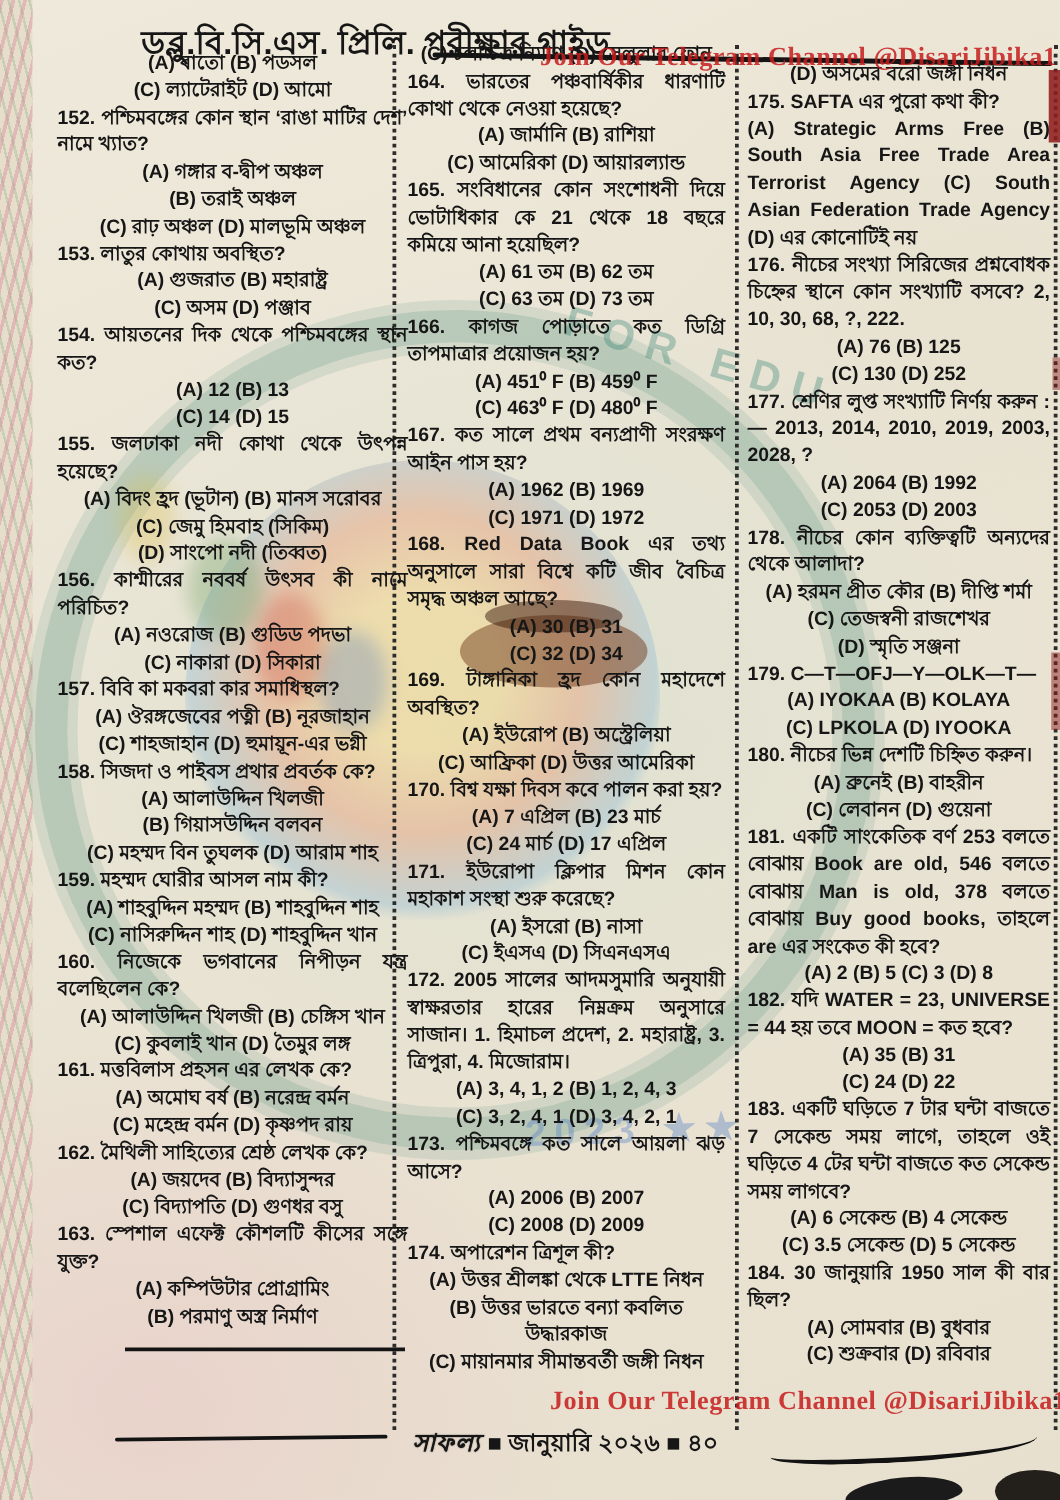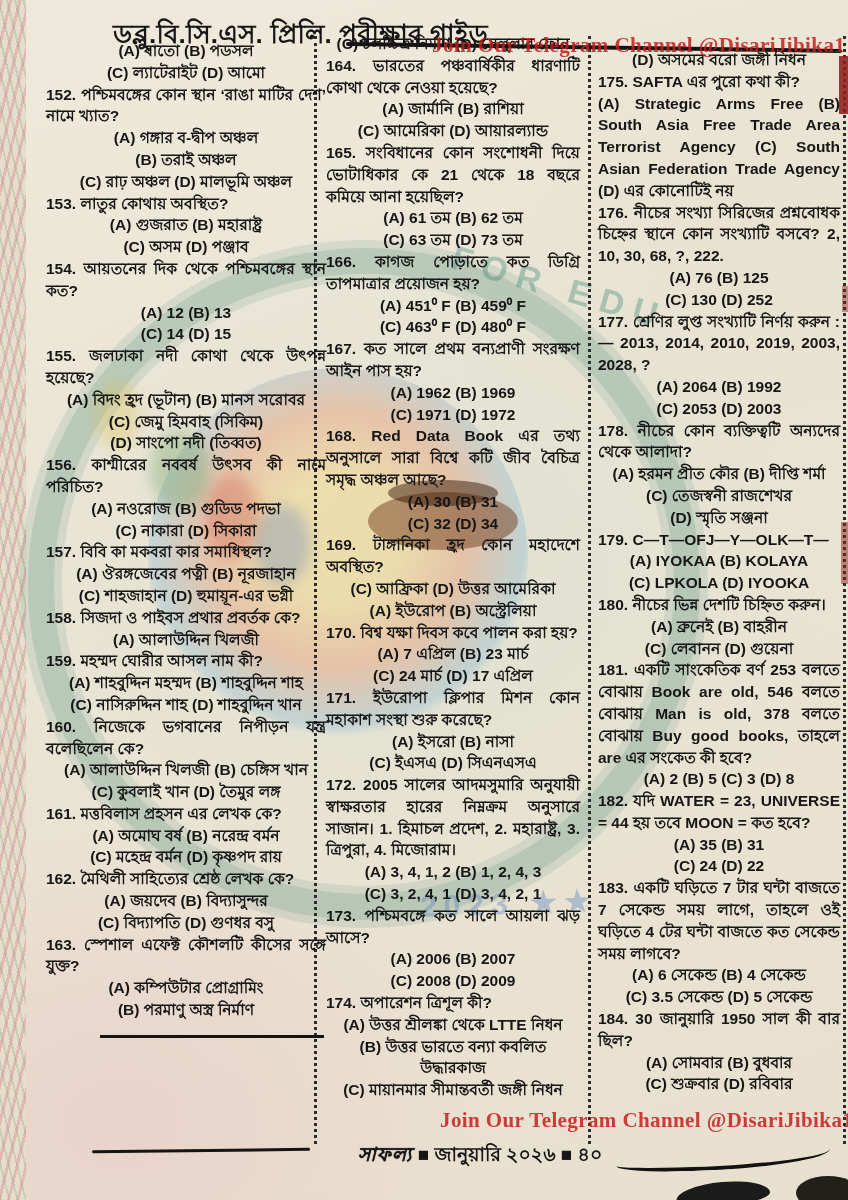--- a/index.html
+++ b/index.html
@@ -48,21 +48,21 @@
   .vsep{position:absolute;top:36px;height:1108px;border-left:3px dotted #2c2c2c;z-index:4;}
   .vsep.s1{left:314px;}
   .vsep.s2{left:588px;}
   .vsep.s3{left:843px;}
   
   .tg{position:absolute;z-index:7;font-family:"Liberation Serif",serif;font-weight:700;
       color:rgba(198,28,28,.85);font-size:21px;white-space:nowrap;letter-spacing:.4px;margin-left:12px;}
   .tg.top{left:420px;top:33px;}
   .tg.bottom{left:428px;top:1108px;}
   
-  .foot{position:absolute;left:330px;top:1140px;width:300px;z-index:6;text-align:center;
+  .foot{position:absolute;left:330px;top:1140px;width:300px;z-index:6;text-align:left;
         font-size:19px;font-weight:800;white-space:nowrap;}
   .foot .mag{font-weight:800;font-style:italic;letter-spacing:1px;text-shadow:0 0 1px #111;}
   .f-rule-l{position:absolute;left:92px;top:1149px;width:218px;height:3px;background:#141414;z-index:6;
         transform:rotate(-.6deg);border-radius:2px;}
   .swoosh{position:absolute;left:616px;top:1140px;width:214px;height:26px;z-index:6;
         border-bottom:4.5px solid #121212;border-radius:0 0 100% 55% / 0 0 90% 40%;transform:rotate(-2deg);}
   .blob-br{position:absolute;left:676px;top:1182px;width:94px;height:24px;background:#1b1b1b;
         border-radius:50% 50% 50% 50%/60% 60% 40% 40%;transform:rotate(-5deg);z-index:6;}
   .corner-br{position:absolute;right:-12px;bottom:-10px;width:64px;height:34px;background:#23201c;
         border-radius:50%;z-index:6;}
@@ -113,20 +113,22 @@
       <div class="ln opt">(C) জেমু হিমবাহ (সিকিম)</div>
       <div class="ln opt">(D) সাংপো নদী (তিব্বত)</div>
       <div class="ln q">156. কাশ্মীরের নববর্ষ উৎসব কী নামে পরিচিত?</div>
       <div class="ln opt">(A) নওরোজ (B) গুডিড পদভা</div>
       <div class="ln opt">(C) নাকারা (D) সিকারা</div>
       <div class="ln q">157. বিবি কা মকবরা কার সমাধিস্থল?</div>
       <div class="ln opt">(A) ঔরঙ্গজেবের পত্নী (B) নূরজাহান</div>
       <div class="ln opt">(C) শাহজাহান (D) হুমায়ূন-এর ভগ্নী</div>
       <div class="ln q">158. সিজদা ও পাইবস প্রথার প্রবর্তক কে?</div>
       <div class="ln opt">(A) আলাউদ্দিন খিলজী</div>
+      <div class="ln opt">(B) গিয়াসউদ্দিন বলবন</div>
+      <div class="ln opt">(C) মহম্মদ বিন তুঘলক (D) আরাম শাহ</div>
       <div class="ln q">159. মহম্মদ ঘোরীর আসল নাম কী?</div>
       <div class="ln opt">(A) শাহবুদ্দিন মহম্মদ (B) শাহবুদ্দিন শাহ</div>
       <div class="ln opt">(C) নাসিরুদ্দিন শাহ (D) শাহবুদ্দিন খান</div>
       <div class="ln q">160. নিজেকে ভগবানের নিপীড়ন যন্ত্র বলেছিলেন কে?</div>
       <div class="ln opt">(A) আলাউদ্দিন খিলজী (B) চেঙ্গিস খান</div>
       <div class="ln opt">(C) কুবলাই খান (D) তৈমুর লঙ্গ</div>
       <div class="ln q">161. মত্তবিলাস প্রহসন এর লেখক কে?</div>
       <div class="ln opt">(A) অমোঘ বর্ষ (B) নরেন্দ্র বর্মন</div>
       <div class="ln opt">(C) মহেন্দ্র বর্মন (D) কৃষ্ণপদ রায়</div>
       <div class="ln q">162. মৈথিলী সাহিত্যের শ্রেষ্ঠ লেখক কে?</div>
@@ -148,22 +150,22 @@
       <div class="ln q">166. কাগজ পোড়াতে কত ডিগ্রি তাপমাত্রার প্রয়োজন হয়?</div>
       <div class="ln opt">(A) 451⁰ F (B) 459⁰ F</div>
       <div class="ln opt">(C) 463⁰ F (D) 480⁰ F</div>
       <div class="ln q">167. কত সালে প্রথম বন্যপ্রাণী সংরক্ষণ আইন পাস হয়?</div>
       <div class="ln opt">(A) 1962 (B) 1969</div>
       <div class="ln opt">(C) 1971 (D) 1972</div>
       <div class="ln q">168. Red Data Book এর তথ্য অনুসালে সারা বিশ্বে কটি জীব বৈচিত্র সমৃদ্ধ অঞ্চল আছে?</div>
       <div class="ln opt">(A) 30 (B) 31</div>
       <div class="ln opt">(C) 32 (D) 34</div>
       <div class="ln q">169. টাঙ্গানিকা হ্রদ কোন মহাদেশে অবস্থিত?</div>
+      <div class="ln opt">(A) ইউরোপ (B) অস্ট্রেলিয়া</div>
       <div class="ln opt">(C) আফ্রিকা (D) উত্তর আমেরিকা</div>
-      <div class="ln opt">(A) ইউরোপ (B) অস্ট্রেলিয়া</div>
       <div class="ln q">170. বিশ্ব যক্ষা দিবস কবে পালন করা হয়?</div>
       <div class="ln opt">(A) 7 এপ্রিল (B) 23 মার্চ</div>
       <div class="ln opt">(C) 24 মার্চ (D) 17 এপ্রিল</div>
       <div class="ln q">171. ইউরোপা ক্লিপার মিশন কোন মহাকাশ সংস্থা শুরু করেছে?</div>
       <div class="ln opt">(A) ইসরো (B) নাসা</div>
       <div class="ln opt">(C) ইএসএ (D) সিএনএসএ</div>
       <div class="ln q">172. 2005 সালের আদমসুমারি অনুযায়ী স্বাক্ষরতার হারের নিম্নক্রম অনুসারে সাজান। 1. হিমাচল প্রদেশ, 2. মহারাষ্ট্র, 3. ত্রিপুরা, 4. মিজোরাম।</div>
       <div class="ln opt">(A) 3, 4, 1, 2 (B) 1, 2, 4, 3</div>
       <div class="ln opt">(C) 3, 2, 4, 1 (D) 3, 4, 2, 1</div>
       <div class="ln q">173. পশ্চিমবঙ্গে কত সালে আয়লা ঝড় আসে?</div>

